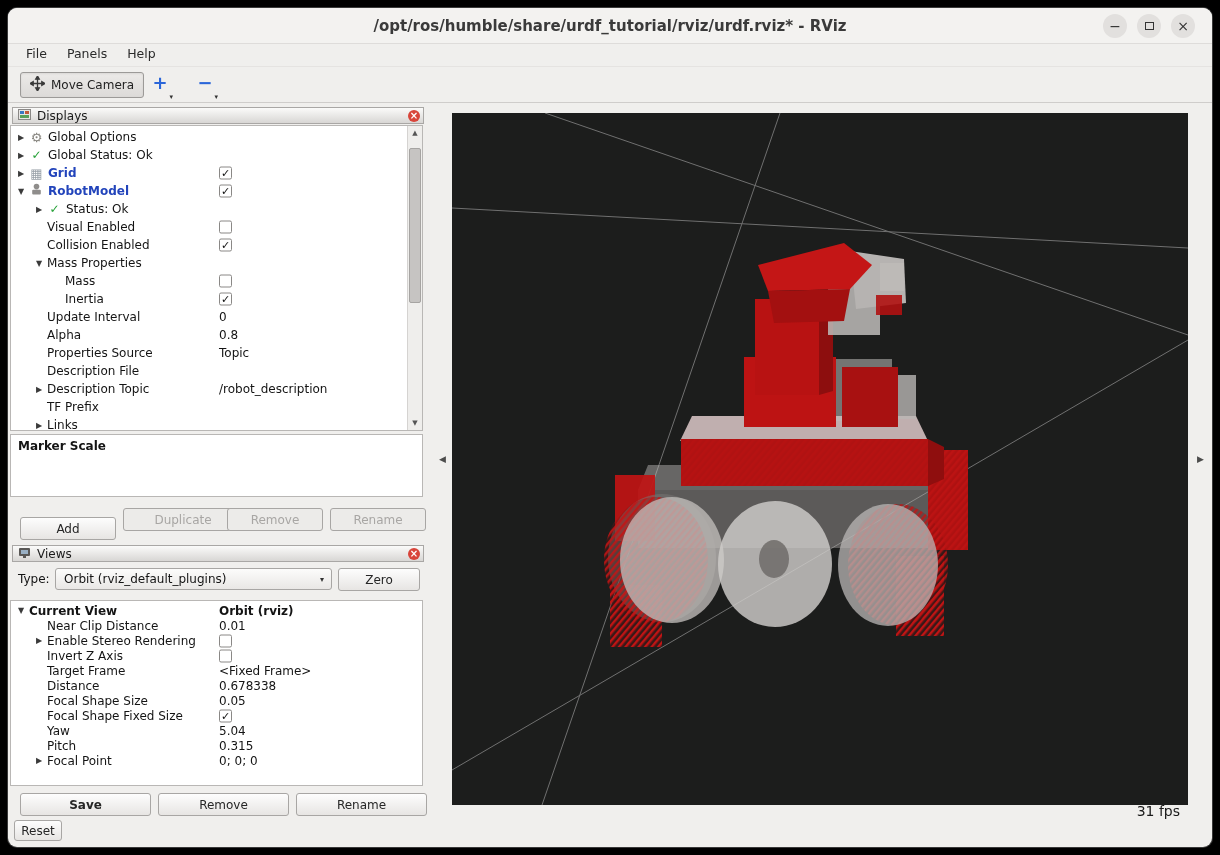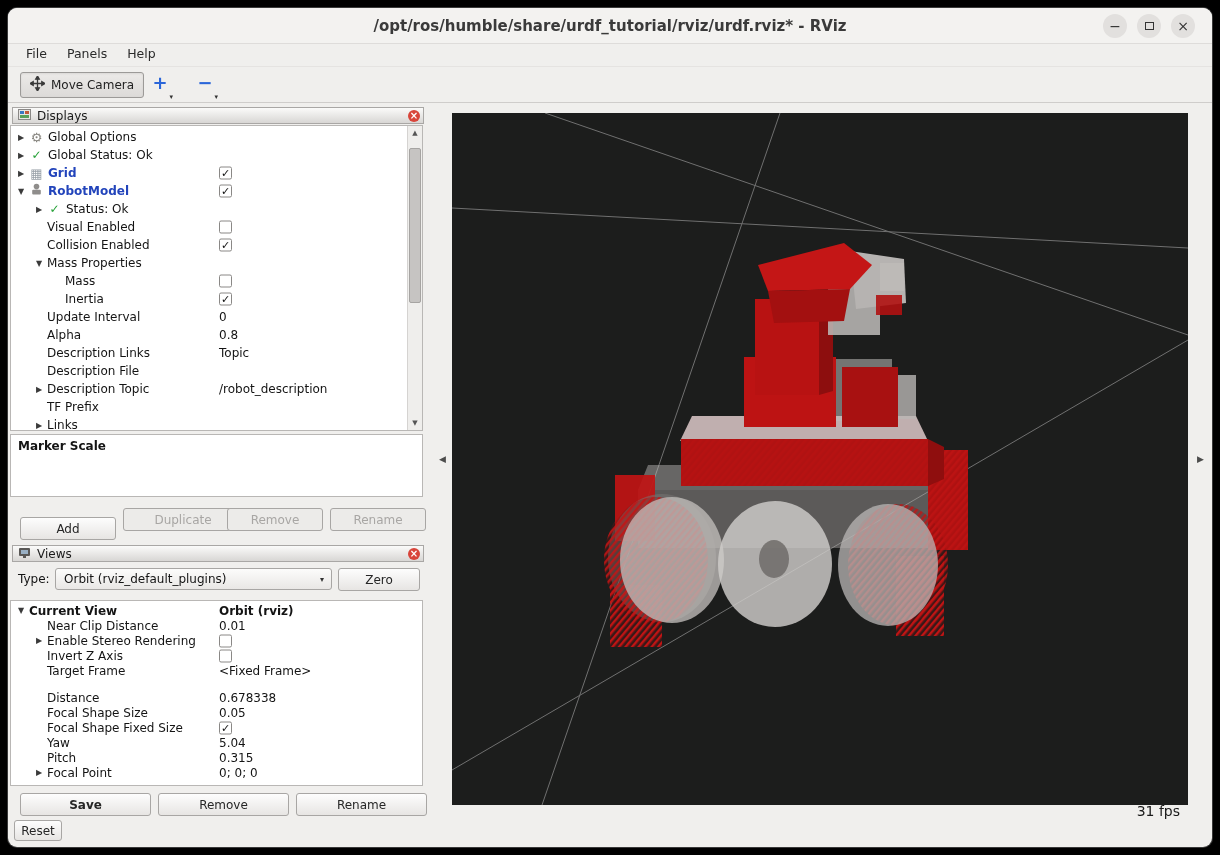--- a/index.html
+++ b/index.html
@@ -210,21 +210,21 @@
         </div>
         <div class="trow" style="height: 18px;">
           <span class="tind" style="width: 20px;"></span>
           <span class="tarrow"></span>
           <span class="tlabel">Alpha</span>
           <span class="tval">0.8</span>
         </div>
         <div class="trow" style="height: 18px;">
           <span class="tind" style="width: 20px;"></span>
           <span class="tarrow"></span>
-          <span class="tlabel">Description Links</span>
+          <span class="tlabel">Properties Source</span>
           <span class="tval">Topic</span>
         </div>
         <div class="trow" style="height: 18px;">
           <span class="tind" style="width: 20px;"></span>
           <span class="tarrow"></span>
           <span class="tlabel">Description File</span>
         </div>
         <div class="trow" style="height: 18px;">
           <span class="tind" style="width: 20px;"></span>
           <span class="tarrow">▶</span>
@@ -304,21 +304,21 @@
           <span class="tarrow"></span>
           <span class="tlabel">Invert Z Axis</span>
           <span class="cb"></span>
         </div>
         <div class="trow" style="height: 15px;">
           <span class="tind" style="width: 20px;"></span>
           <span class="tarrow"></span>
           <span class="tlabel">Target Frame</span>
           <span class="tval">&lt;Fixed Frame&gt;</span>
         </div>
-        <div class="trow" style="height: 15px; margin-top: 12px;">
+        <div class="trow" style="height: 15px;">
           <span class="tind" style="width: 20px;"></span>
           <span class="tarrow"></span>
           <span class="tlabel">Distance</span>
           <span class="tval">0.678338</span>
         </div>
         <div class="trow" style="height: 15px;">
           <span class="tind" style="width: 20px;"></span>
           <span class="tarrow"></span>
           <span class="tlabel">Focal Shape Size</span>
           <span class="tval">0.05</span>

